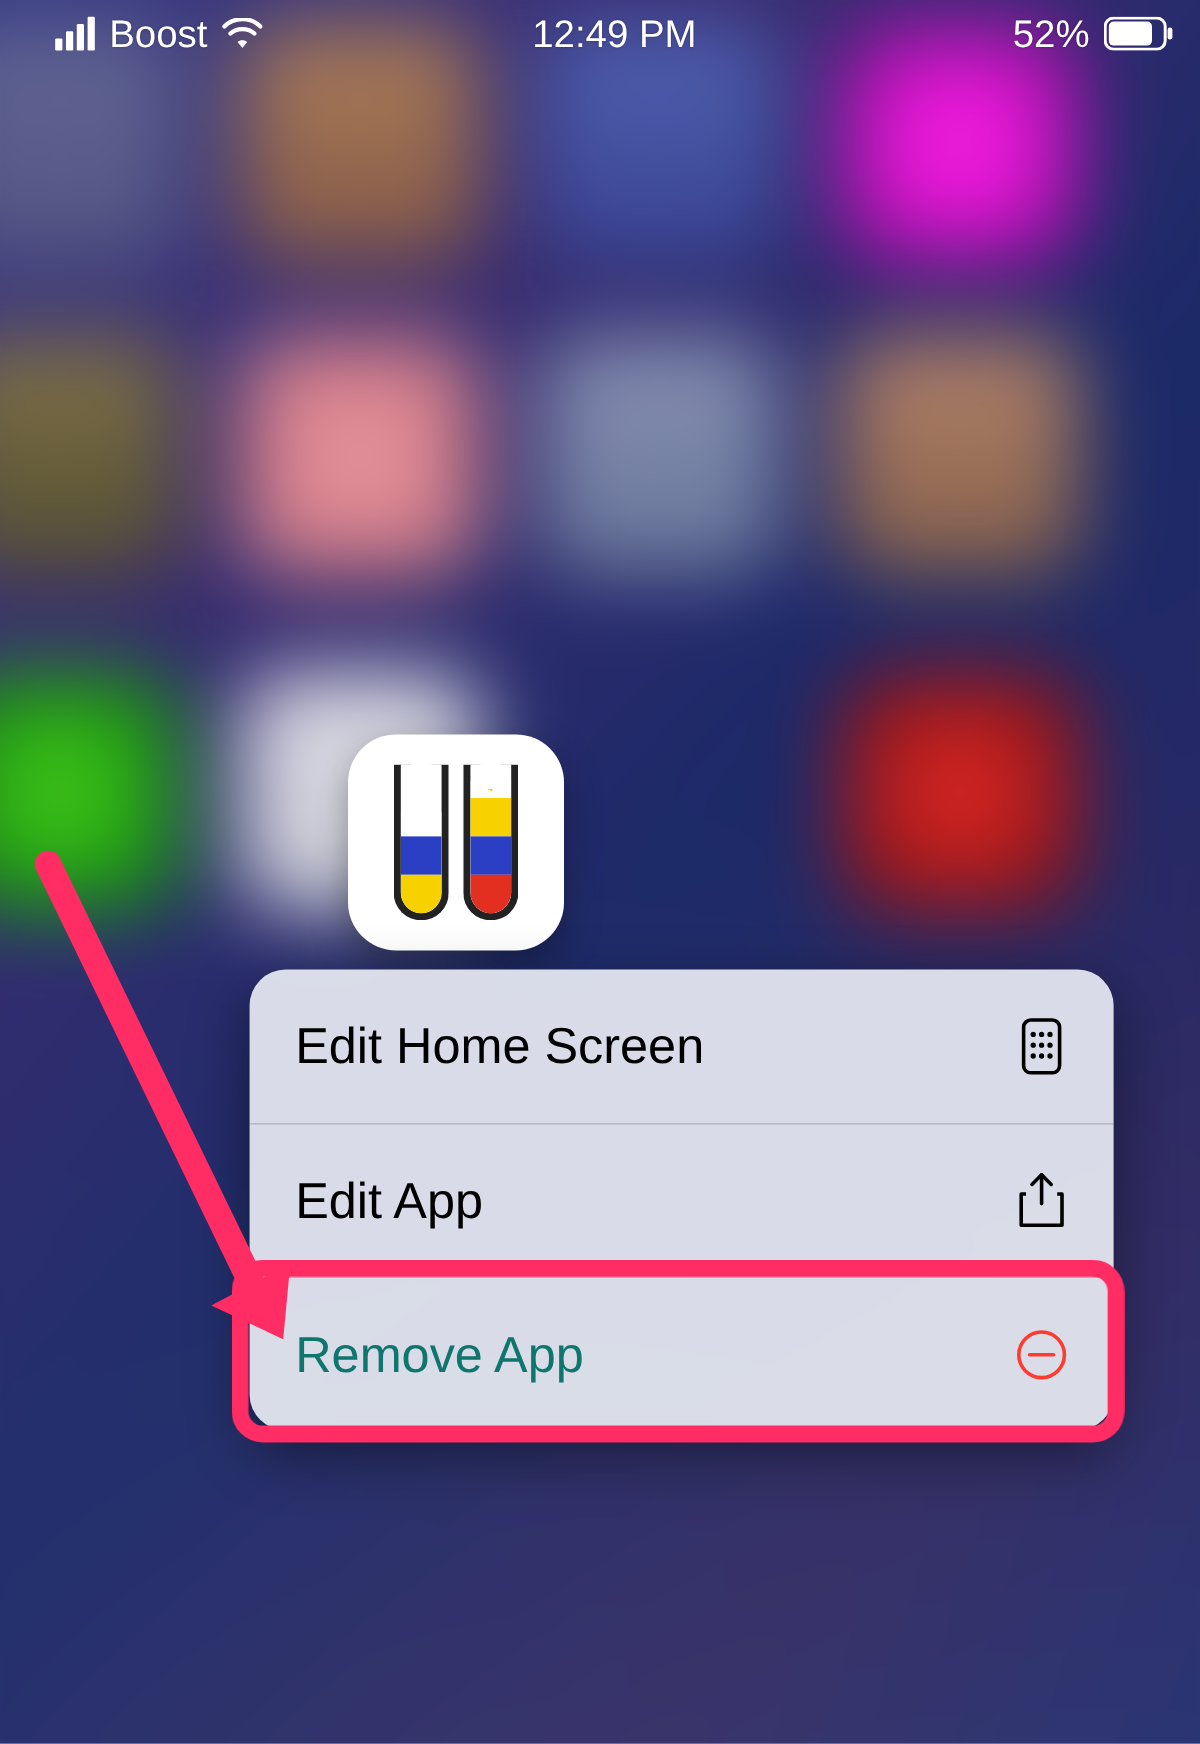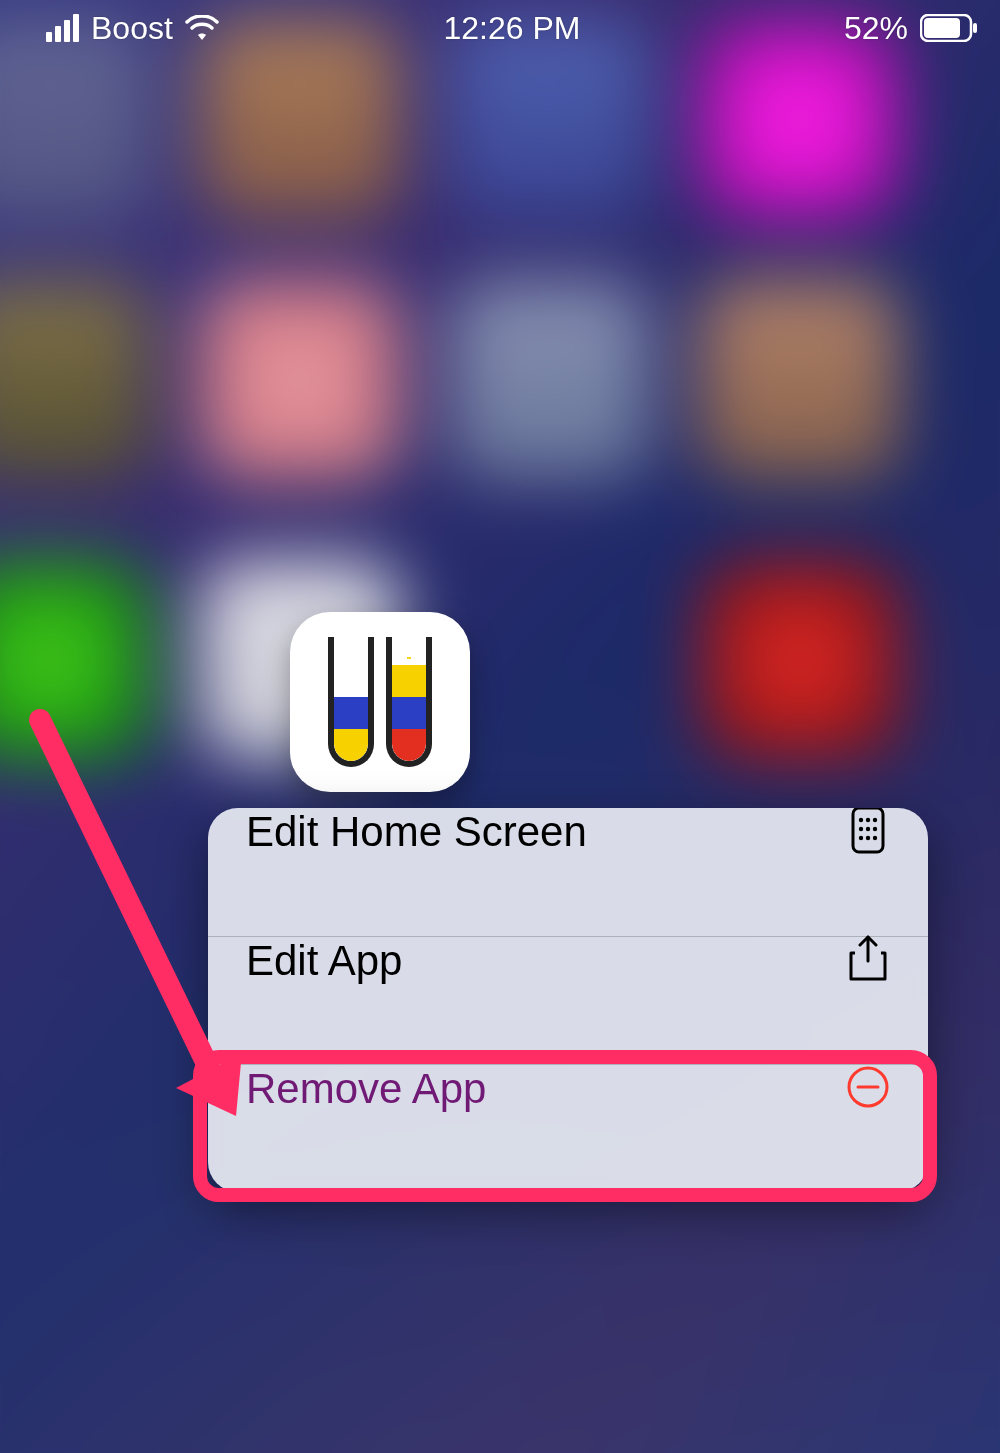--- a/index.html
+++ b/index.html
@@ -123,31 +123,31 @@
     left: 208px;
     width: 720px;
     border-radius: 30px;
     background: rgba(228,232,240,0.94);
     box-shadow: 0 18px 50px rgba(0,0,0,0.45);
     overflow: hidden;
     backdrop-filter: blur(8px);
   }
   .menu-item {
     display: flex;
-    align-items: flex-start;
+    align-items: center;
     justify-content: space-between;
     padding: 0 38px;
     height: 128px;
     font-size: 42px;
     color: #000;
     border-top: 1px solid rgba(60,60,67,0.28);
     cursor: pointer;
   }
   .menu-item:first-child { border-top: none; }
-  .menu-item.destructive { color: #701a75; }
+  .menu-item.destructive { color: #0f766e; }
   .menu-item .icon { width: 44px; height: 44px; flex: 0 0 44px; display:flex; align-items:center; justify-content:center; }
 
   
   .highlight {
     position: absolute;
     top: 1050px;
     left: 193px;
     width: 744px;
     height: 152px;
     border: 14px solid #ff2d63;
@@ -191,21 +191,21 @@
       </span>
       <span>Boost</span>
       <span class="wifi-icon">
         <svg width="34" height="26" viewBox="0 0 34 26">
           <path d="M17 25 L13 20 C15 18 19 18 21 20 Z" fill="#fff"></path>
           <path d="M7 13 C12 8 22 8 27 13" stroke="#fff" stroke-width="3.5" fill="none" stroke-linecap="round"></path>
           <path d="M2 7 C10 -1 24 -1 32 7" stroke="#fff" stroke-width="3.5" fill="none" stroke-linecap="round"></path>
         </svg>
       </span>
     </div>
-    <div class="status-center">12:26 PM</div>
+    <div class="status-center">12:49 PM</div>
     <div class="status-right">
       <span>52%</span>
       <span class="battery-icon">
         <svg width="58" height="28" viewBox="0 0 58 28">
           <rect x="1" y="1" width="50" height="26" rx="7" ry="7" fill="none" stroke="#fff" stroke-width="2.5"></rect>
           <rect x="4" y="4" width="36" height="20" rx="4" fill="#fff"></rect>
           <rect x="53" y="9" width="4" height="10" rx="2" fill="#fff"></rect>
         </svg>
       </span>
     </div>

